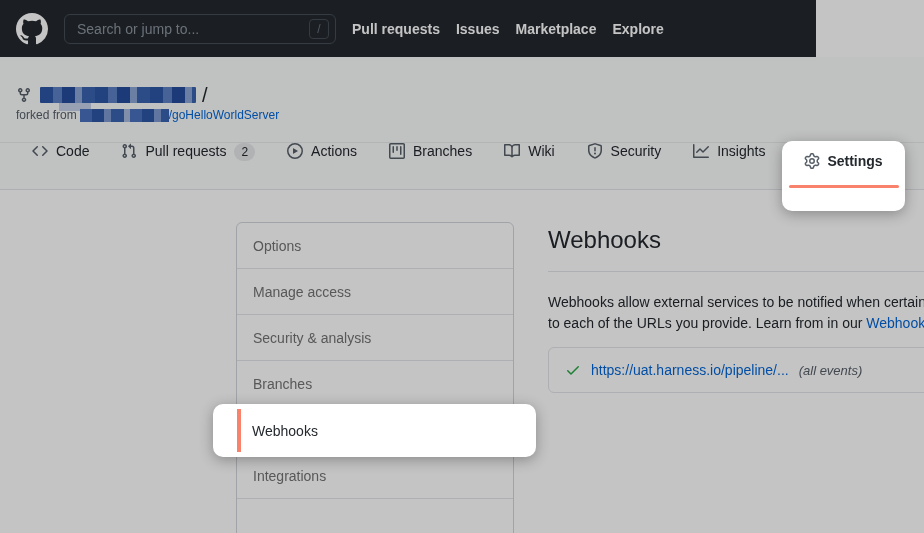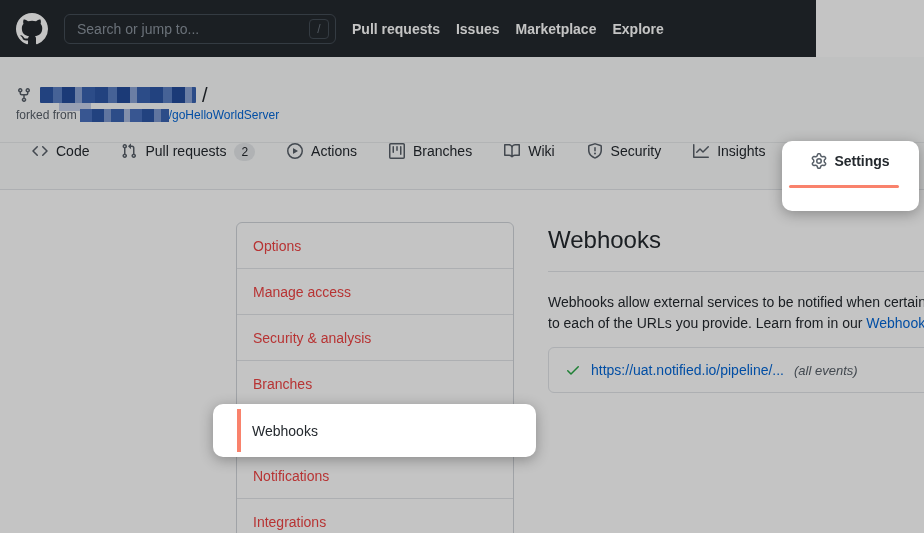--- a/index.html
+++ b/index.html
@@ -47,38 +47,38 @@
     font-size:14px; color:#24292e; cursor:pointer; white-space:nowrap; }
   .tab .icon16 { color:#586069; }
   .tab-badge { background:rgba(209,213,218,.5); color:#24292e; font-size:12px;
     border-radius:10px; padding:1px 7px; line-height:16px; }
 
   
   .page-body { position:absolute; top:190px; left:0; width:924px; height:343px; background:#fff; z-index:1; }
   .settings-menu { position:absolute; left:236px; top:32px; width:278px; height:340px;
     background:#fff; border:1px solid #d1d5da; border-radius:6px; }
   .menu-item { height:46px; display:flex; align-items:center; padding-left:16px;
-    font-size:14px; color:#ef4444; border-bottom:1px solid #e1e4e8; cursor:pointer; }
+    font-size:14px; color:#737373; border-bottom:1px solid #e1e4e8; cursor:pointer; }
   .settings-main { position:absolute; left:548px; top:0; width:376px; height:343px; }
   .main-title { position:absolute; top:36px; left:0; font-size:24px; font-weight:400; color:#24292e; }
   .main-divider { position:absolute; top:81px; left:0; width:500px; height:1px; background:#e1e4e8; }
   .main-desc { position:absolute; left:0; font-size:14px; color:#24292e; white-space:nowrap; line-height:21px; }
   .desc1 { top:102px; } .desc2 { top:123px; }
   .desc-link { color:#0366d6; text-decoration:none; cursor:pointer; }
   .hook-box { position:absolute; top:157px; left:0; width:600px; height:46px;
     border:1px solid #e1e4e8; border-radius:6px; display:flex; align-items:center; padding:0 16px; }
   .check-icon { color:#28a745; margin-right:10px; }
   .hook-url { font-size:14px; color:#0366d6; text-decoration:none; cursor:pointer; }
   .hook-events { font-size:13px; font-style:italic; color:#586069; margin-left:10px; }
 
   
   .dim-overlay { position:absolute; inset:0; background:rgba(0,0,0,0.23); z-index:50; }
   .spotlight { position:absolute; background:#fff; border-radius:10px; z-index:60;
     box-shadow:0 3px 14px rgba(0,0,0,0.30); }
-  .spot-settings { left:782px; top:141px; width:137px; height:70px; }
+  .spot-settings { left:782px; top:141px; width:123px; height:70px; }
   .spot-settings .spot-tab { position:absolute; top:12px; left:0; right:0;
     display:flex; align-items:center; justify-content:center; gap:7px;
     font-size:14px; font-weight:700; color:#24292e; cursor:pointer; }
   .spot-settings .spot-tab .icon16 { color:#586069; }
   .spot-settings .tab-underline { position:absolute; left:7px; top:44px; width:110px; height:3px;
     background:#f9826c; border-radius:2px; }
   .spot-webhooks { left:213px; top:404px; width:323px; height:53px; }
   .spot-webhooks .active-bar { position:absolute; left:24px; top:5px; bottom:5px; width:4px; background:#f9826c; }
   .spot-webhooks .spot-label { position:absolute; left:39px; top:0; bottom:0;
     display:flex; align-items:center; font-size:14px; color:#24292e; cursor:pointer; }
@@ -167,36 +167,35 @@
     </div>
   </div>
 
   <div class="page-body">
     <div class="settings-menu">
       <div class="menu-item">Options</div>
       <div class="menu-item">Manage access</div>
       <div class="menu-item">Security &amp; analysis</div>
       <div class="menu-item">Branches</div>
       <div class="menu-item">Webhooks</div>
-      <div class="menu-item">Notifications</div>
       <div class="menu-item">Integrations</div>
     </div>
 
     <div class="settings-main">
       <h2 class="main-title">Webhooks</h2>
       <div class="main-divider"></div>
       <div class="main-desc desc1">Webhooks allow external services to be notified when certain events happen. When the specified events happen, we'll send a POST request</div>
       <div class="main-desc desc2">
         <span>to each of the URLs you provide. Learn from in our </span><a class="desc-link">Webhooks Guide.</a>
       </div>
       <div class="hook-box">
         <svg class="icon16 check-icon" viewBox="0 0 16 16" fill="currentColor">
             <path d="M13.78 4.22a.75.75 0 0 1 0 1.06l-7.25 7.25a.75.75 0 0 1-1.06 0L2.22 9.28a.751.751 0 0 1 .018-1.042.751.751 0 0 1 1.042-.018L6 10.94l6.72-6.72a.75.75 0 0 1 1.06 0Z"></path>
           </svg>
-        <a class="hook-url">https://uat.notified.io/pipeline/...</a>
+        <a class="hook-url">https://uat.harness.io/pipeline/...</a>
         <span class="hook-events">(all events)</span>
       </div>
     </div>
   </div>
 
   <div class="dim-overlay"></div>
 
   <div class="spotlight spot-settings">
     <div class="spot-tab">
       <svg class="icon16" viewBox="0 0 16 16" fill="currentColor">

